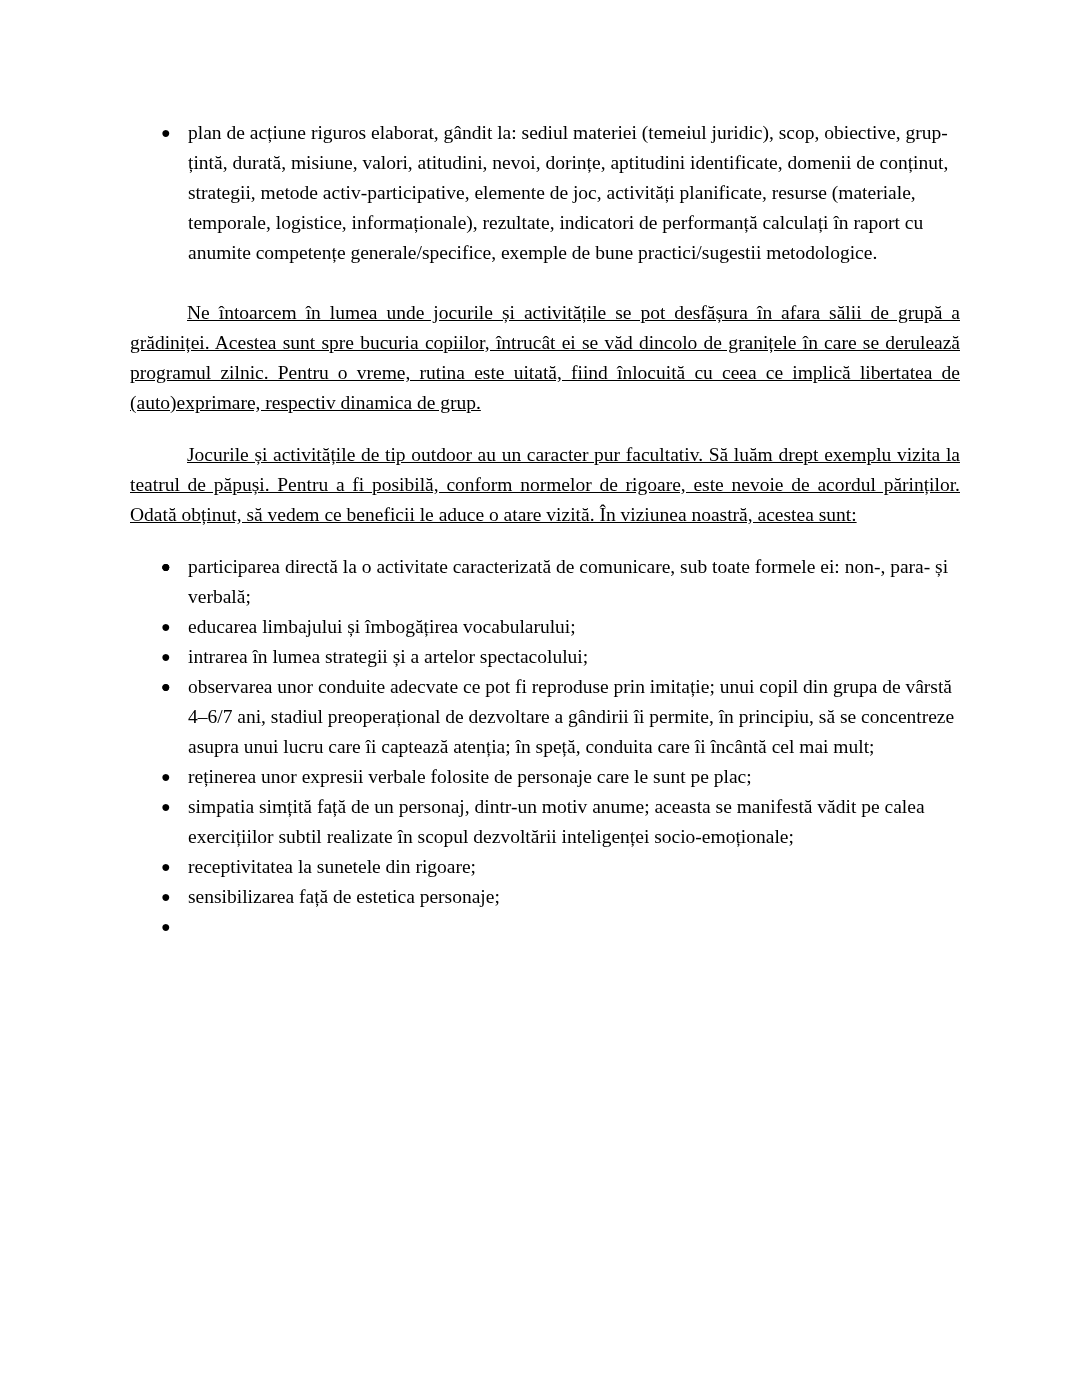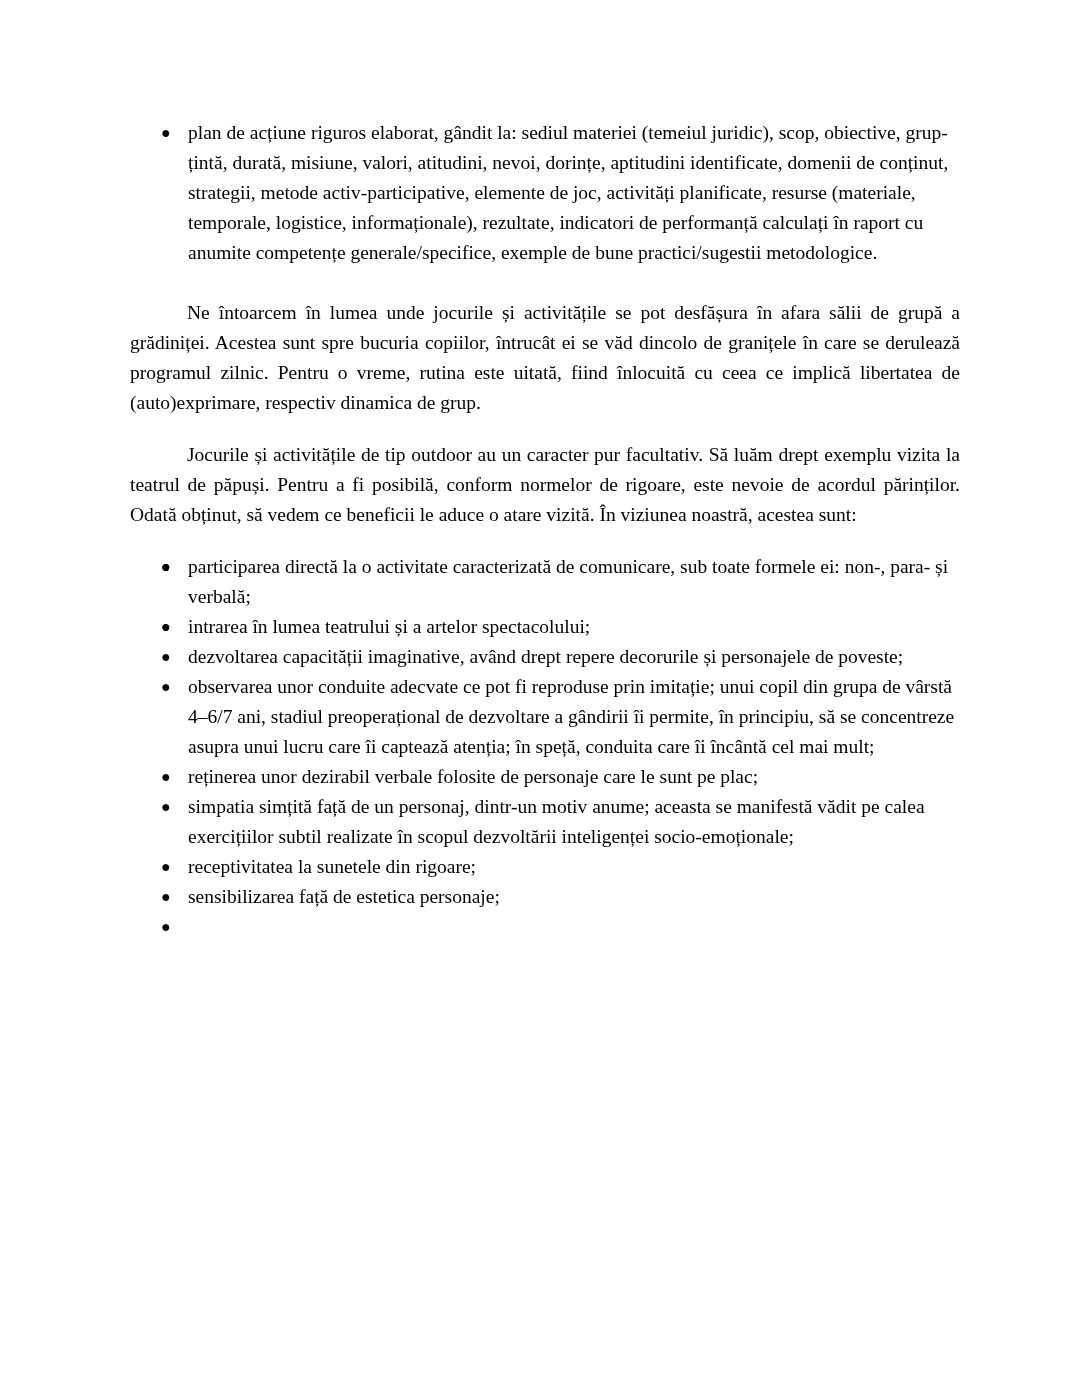--- a/index.html
+++ b/index.html
@@ -23,20 +23,21 @@
     top: 118px;
     width: 830px;
   }
   p.para {
     margin: 0 0 0 0;
     font-size: 19.5px;
     line-height: 30px;
     text-align: justify;
     text-indent: 57px;
     hyphens: none;
+    text-decoration: underline;
   }
   .blockgap {
     height: 30px;
   }
   .blockgap.small {
     height: 22px;
   }
   ul.bullets {
     margin: 0;
     padding: 0;
@@ -78,25 +79,25 @@
     <div class="blockgap small"></div>
 
     <p class="para">Jocurile și activitățile de tip outdoor au un caracter pur facultativ. Să luăm drept exemplu vizita la teatrul de păpuși. Pentru a fi posibilă, conform normelor de rigoare, este nevoie de acordul părinților. Odată obținut, să vedem ce beneficii le aduce o atare vizită. În viziunea noastră, acestea sunt:</p>
 
     <div class="blockgap small"></div>
 
     <ul class="bullets tight" id="benefits-list">
         <li><span class="bullet-mark">●</span></li>
         <li><span class="bullet-mark">●</span></li>
         <li><span class="bullet-mark">●</span><span>participarea directă la o activitate caracterizată de comunicare, sub toate formele ei: non-, para- și verbală;</span></li>
+        <li><span class="bullet-mark">●</span><span>educarea limbajului și îmbogățirea vocabularului;</span></li>
+        <li><span class="bullet-mark">●</span><span>intrarea în lumea strategii și a artelor spectacolului;</span></li>
         <li><span class="bullet-mark">●</span></li>
-        <li><span class="bullet-mark">●</span><span>intrarea în lumea teatrului și a artelor spectacolului;</span></li>
-        <li><span class="bullet-mark">●</span><span>dezvoltarea capacității imaginative, având drept repere decorurile și personajele de poveste;</span></li>
         <li><span class="bullet-mark">●</span><span>observarea unor conduite adecvate ce pot fi reproduse prin imitație; unui copil din grupa de vârstă 4–6/7 ani, stadiul preoperațional de dezvoltare a gândirii îi permite, în principiu, să se concentreze asupra unui lucru care îi captează atenția; în speță, conduita care îi încântă cel mai mult;</span></li>
-        <li><span class="bullet-mark">●</span><span>reținerea unor dezirabil verbale folosite de personaje care le sunt pe plac;</span></li>
+        <li><span class="bullet-mark">●</span><span>reținerea unor expresii verbale folosite de personaje care le sunt pe plac;</span></li>
         <li><span class="bullet-mark">●</span><span>simpatia simțită față de un personaj, dintr-un motiv anume; aceasta se manifestă vădit pe calea exercițiilor subtil realizate în scopul dezvoltării inteligenței socio-emoționale;</span></li>
         <li><span class="bullet-mark">●</span><span>receptivitatea la sunetele din rigoare;</span></li>
         <li><span class="bullet-mark">●</span><span>sensibilizarea față de estetica personaje;</span></li>
         <li><span class="bullet-mark">●</span></li>
       </ul>
 
     <div class="blockgap"></div>
 
 
   </div>

